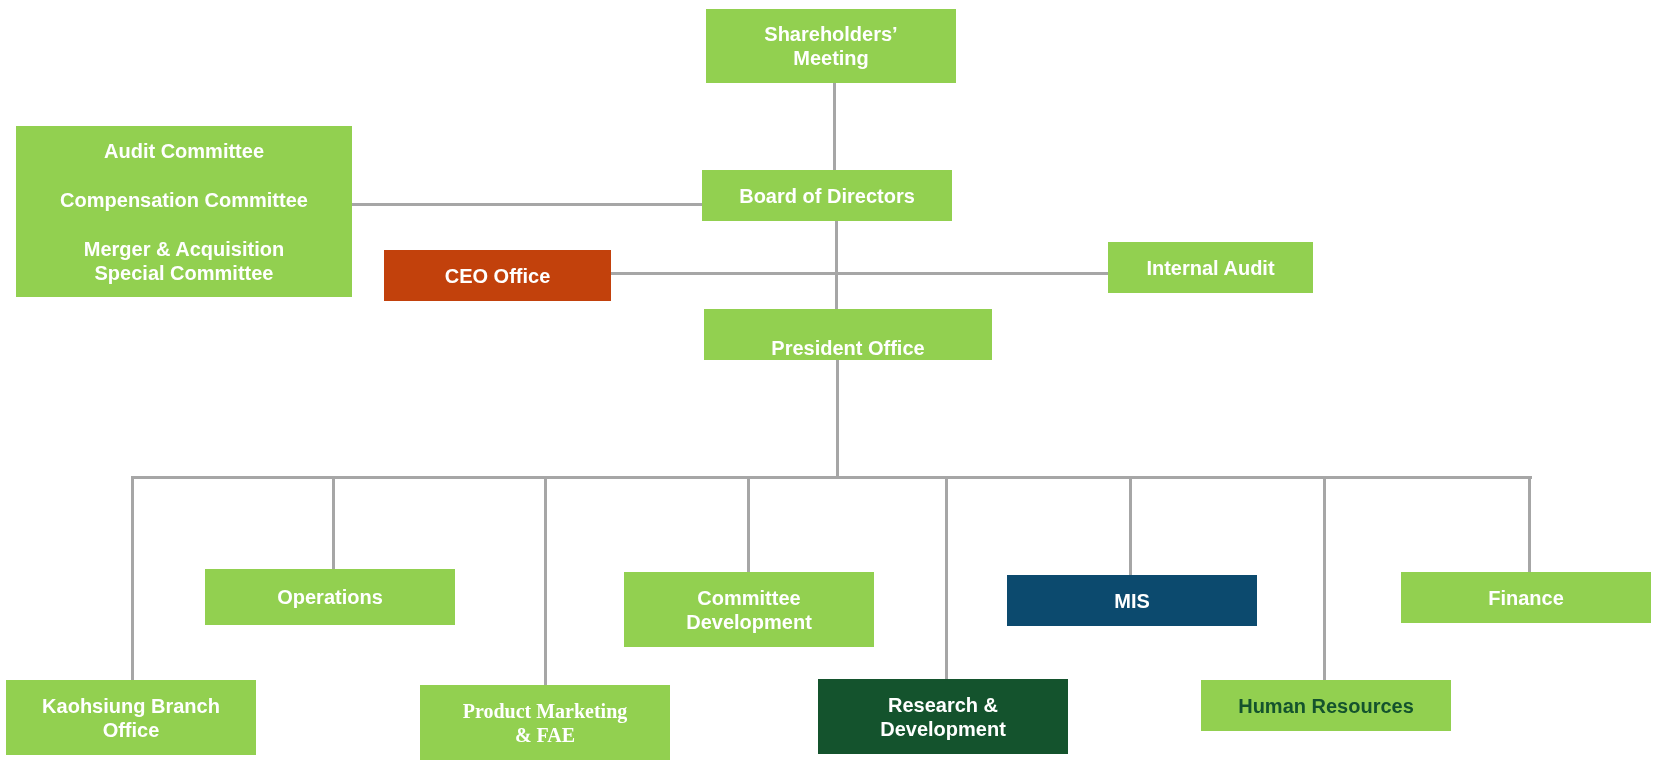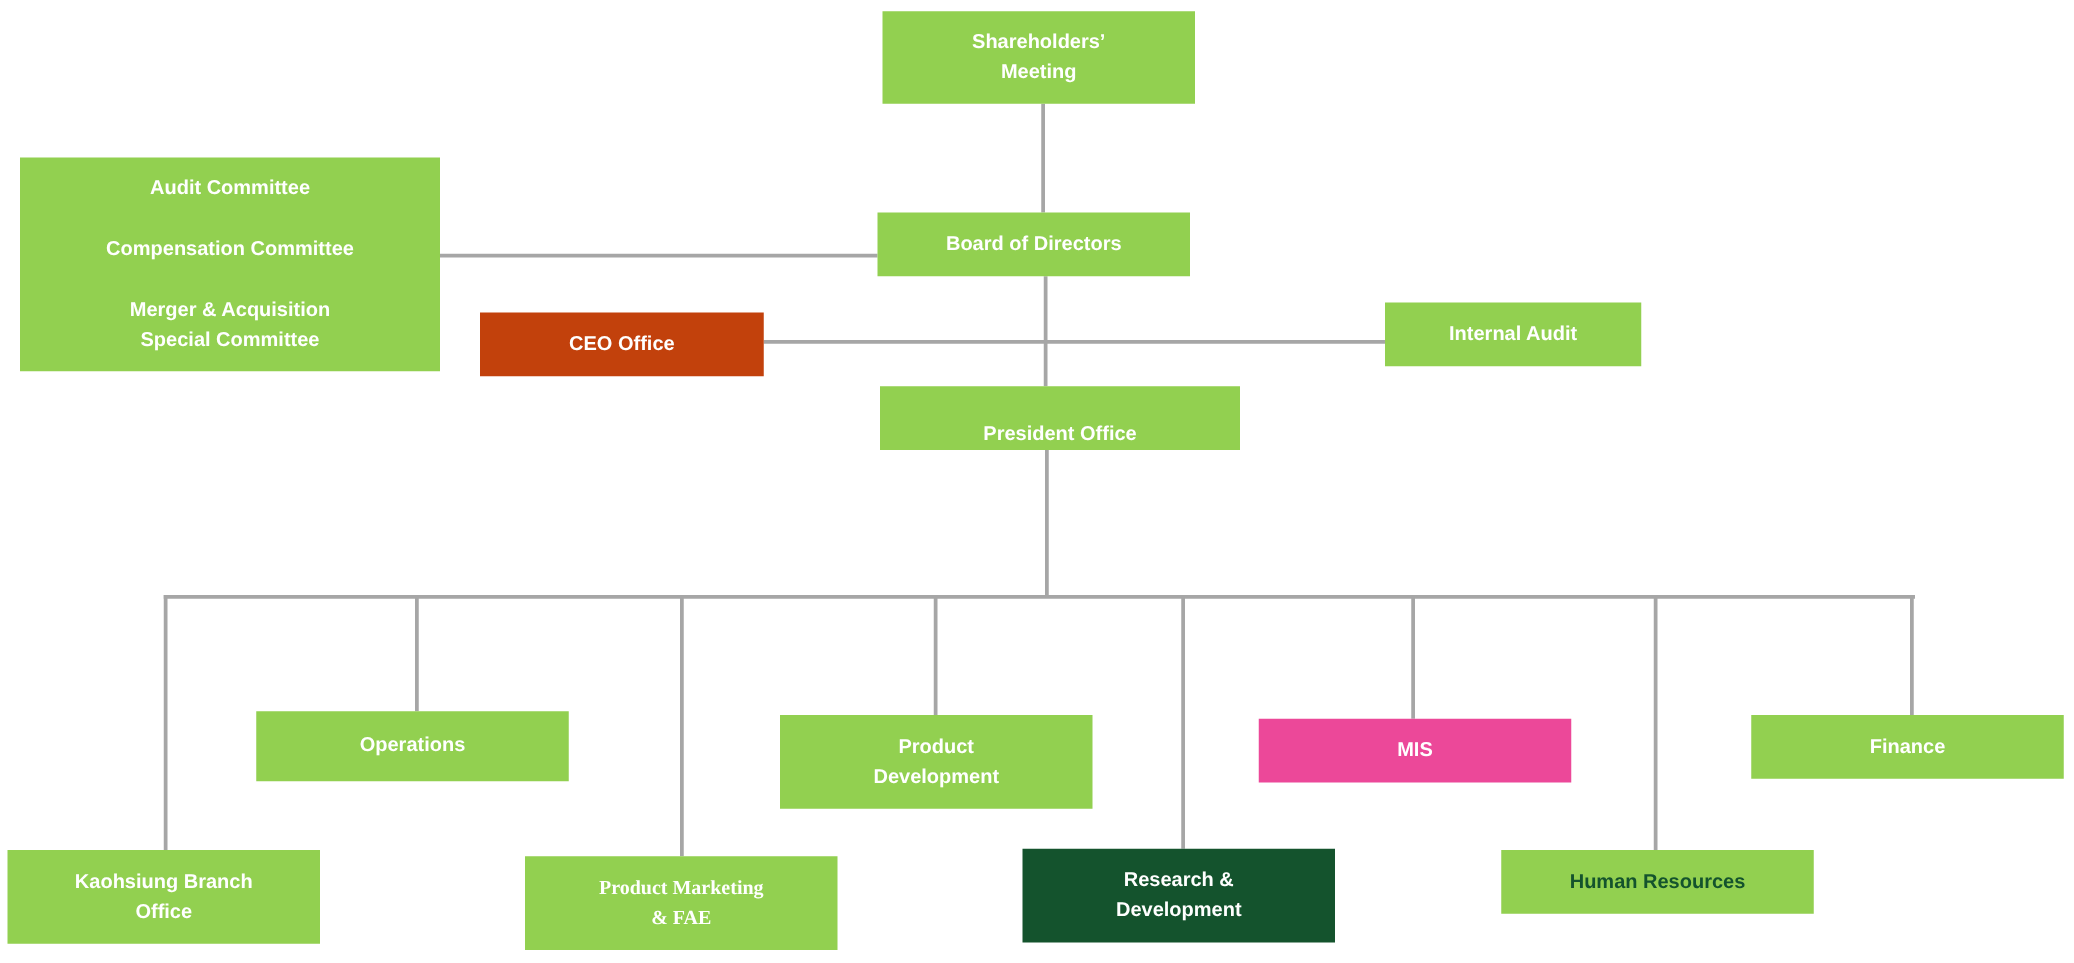--- a/index.html
+++ b/index.html
@@ -1,19 +1,19 @@
 <!DOCTYPE html>
 <html><head>
 <meta charset="utf-8">
 <style>
   html, body { margin:0; padding:0; background:#ffffff; }
   body { width:1659px; height:770px; position:relative; overflow:hidden;
          font-family:"Liberation Sans", "DejaVu Sans", sans-serif; }
   .box { position:absolute; background:#92d050; color:#ffffff; font-weight:bold;
-         font-size:16px; line-height:24px; display:flex; flex-direction:column;
+         font-size:20px; line-height:24px; display:flex; flex-direction:column;
          align-items:center; justify-content:center; text-align:center; box-sizing:border-box; }
   .box span { display:block; }
   .line { position:absolute; background:#a6a6a6; }
   .h { height:3px; }
   .v { width:3px; }
   .committees span.gap { margin-top:25px; }
 </style>
 </head>
 <body>
 
@@ -68,30 +68,30 @@
 <div class="box" style="left: 205px; top: 569px; width: 250px; height: 56px; background: rgb(146, 208, 80); color: rgb(255, 255, 255);">
   <span>Operations</span>
 </div>
 
 <div class="box" style="left: 420px; top: 685px; width: 250px; height: 75px; background: rgb(146, 208, 80); color: rgb(255, 255, 255); font-family: Liberation Serif, serif;">
   <span>Product Marketing</span>
   <span>&amp; FAE</span>
 </div>
 
 <div class="box" style="left: 624px; top: 572px; width: 250px; height: 75px; background: rgb(146, 208, 80); color: rgb(255, 255, 255);">
-  <span>Product</span>
+  <span>Committee</span>
   <span>Development</span>
 </div>
 
 <div class="box" style="left: 818px; top: 679px; width: 250px; height: 75px; background: #14532d; color: rgb(255, 255, 255);">
   <span>Research &amp;</span>
   <span>Development</span>
 </div>
 
-<div class="box" style="left: 1007px; top: 575px; width: 250px; height: 51px; background: #ec4899; color: rgb(255, 255, 255);">
+<div class="box" style="left: 1007px; top: 575px; width: 250px; height: 51px; background: #0c4a6e; color: rgb(255, 255, 255);">
   <span>MIS</span>
 </div>
 
 <div class="box" style="left: 1201px; top: 680px; width: 250px; height: 51px; background: rgb(146, 208, 80); color: #14532d;">
   <span>Human Resources</span>
 </div>
 
 <div class="box" style="left: 1401px; top: 572px; width: 250px; height: 51px; background: rgb(146, 208, 80); color: rgb(255, 255, 255);">
   <span>Finance</span>
 </div>

